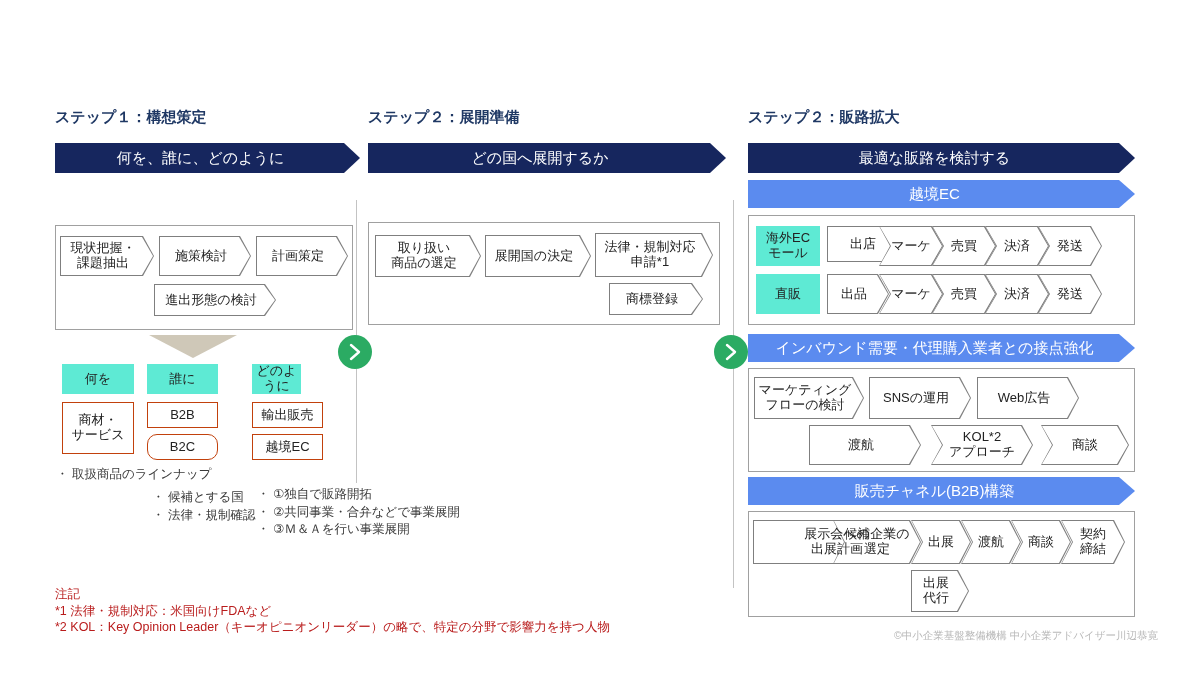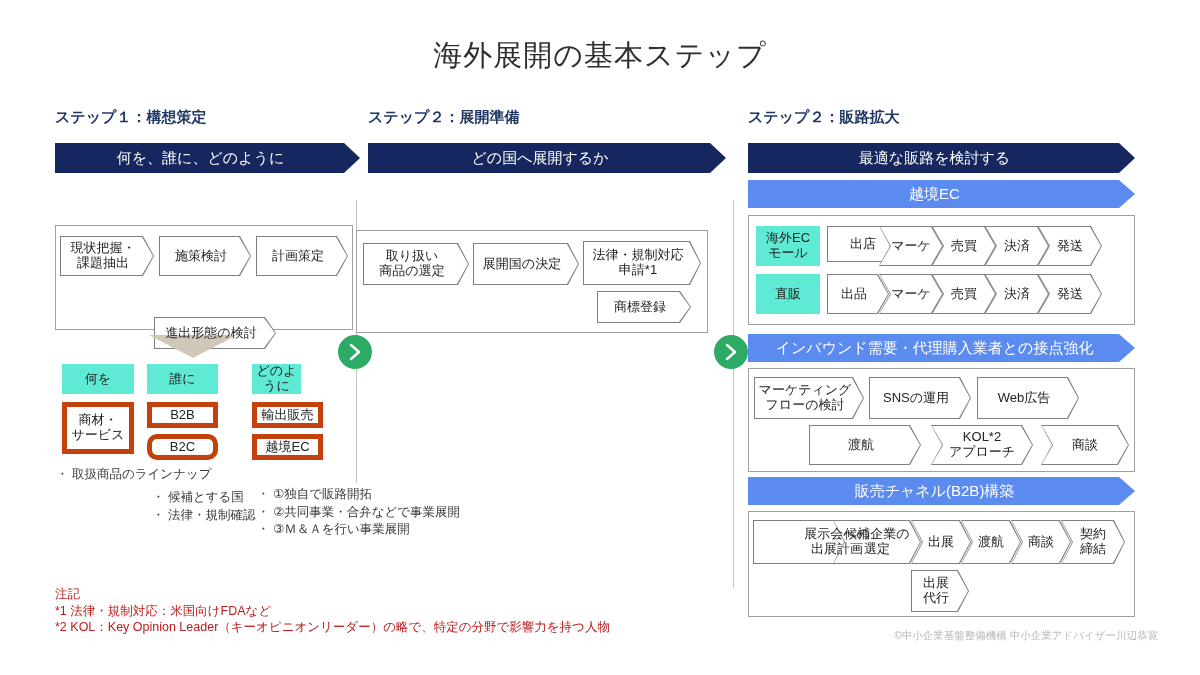--- a/index.html
+++ b/index.html
@@ -29,21 +29,21 @@
   .chev::before{content:"";position:absolute;inset:0;background:#7f7f7f;
       clip-path:polygon(0 0,calc(100% - 11px) 0,100% 50%,calc(100% - 11px) 100%,0 100%,11px 50%);}
   .chev::after{content:"";position:absolute;inset:1px;background:#fff;
       clip-path:polygon(0 0,calc(100% - 11px) 0,100% 50%,calc(100% - 11px) 100%,0 100%,11px 50%);}
   .pent>span,.chev>span{position:relative;z-index:1;white-space:pre-line;}
   .pent>span{padding:0 12px 0 4px;}
   .chev>span{padding:0 11px 0 11px;}
 
   .bluebox{position:absolute;background:#5eead4;display:flex;align-items:center;justify-content:center;
       text-align:center;font-size:13px;line-height:1.15;color:#222;white-space:pre-line;}
-  .wbox{position:absolute;background:#fff;border:5px solid #c2410c;box-sizing:border-box;
+  .wbox{position:absolute;background:#fff;border:1px solid #c2410c;box-sizing:border-box;
       display:flex;align-items:center;justify-content:center;text-align:center;
       font-size:13px;line-height:1.15;color:#222;white-space:pre-line;}
 
   .tri{position:absolute;width:0;height:0;border-left:44px solid transparent;
        border-right:44px solid transparent;border-top:23px solid #cfc8b8;}
 
   .divider{position:absolute;width:1px;background:#c3c3c3;}
 
   .gocircle{position:absolute;width:34px;height:34px;border-radius:50%;background:#2bab63;
       display:flex;align-items:center;justify-content:center;z-index:3;}
@@ -54,37 +54,36 @@
   .notes{position:absolute;left:55px;top:586px;font-size:12.5px;color:#b91c1c;line-height:1.32;}
   .notes div{margin:0;}
 
   .copyright{position:absolute;right:42px;top:629px;font-size:10.5px;color:#b8b8b8;}
 </style>
 </head>
 <body>
 
 <div class="canvas">
 
-  <h1 class="title">海外展開の基本ステップ</h1>
 
   <div class="step-label" style="left:55px;">ステップ１：構想策定</div>
   <div class="banner navy" style="left:55px;top:143px;width:305px;">何を、誰に、どのように</div>
 
   <div class="frame" style="left:55px;top:225px;width:298px;height:105px;">
     <div class="pent" style="left:4px;top:10px;width:94px;height:40px;">
         <span>現状把握・
 課題抽出</span>
       </div>
     <div class="pent" style="left:103px;top:10px;width:92px;height:40px;">
         <span>施策検討</span>
       </div>
     <div class="pent" style="left:200px;top:10px;width:92px;height:40px;">
         <span>計画策定</span>
       </div>
-    <div class="pent" style="left:98px;top:58px;width:122px;height:32px;margin-top:33px;">
+    <div class="pent" style="left:98px;top:58px;width:122px;height:32px;">
         <span>進出形態の検討</span>
       </div>
   </div>
 
   <div class="tri" style="left:149px;top:335px;"></div>
 
   <div class="bluebox" style="left:62px;top:364px;width:72px;height:30px;">何を</div>
   <div class="bluebox" style="left:147px;top:364px;width:71px;height:30px;">誰に</div>
   <div class="bluebox" style="left:252px;top:364px;width:49px;height:30px;">どのように</div>
 
@@ -117,21 +116,21 @@
   </div>
   <div class="gocircle" style="left:714px;top:335px;">
     <svg width="12" height="18" viewBox="0 0 12 18">
         <polyline points="2,2 10,9 2,16" fill="none" stroke="#fff" stroke-width="2.4" stroke-linecap="round" stroke-linejoin="round"></polyline>
       </svg>
   </div>
 
   <div class="step-label" style="left:368px;">ステップ２：展開準備</div>
   <div class="banner navy" style="left:368px;top:143px;width:358px;">どの国へ展開するか</div>
 
-  <div class="frame" style="left:356px;top:222px;width:352px;height:103px;margin-top:8px;">
+  <div class="frame" style="left:368px;top:222px;width:352px;height:103px;">
     <div class="pent" style="left:6px;top:12px;width:106px;height:42px;">
         <span>取り扱い
 商品の選定</span>
       </div>
     <div class="pent" style="left:116px;top:12px;width:106px;height:42px;">
         <span>展開国の決定</span>
       </div>
     <div class="pent" style="left:226px;top:10px;width:118px;height:44px;">
         <span>法律・規制対応
 申請*1</span>

